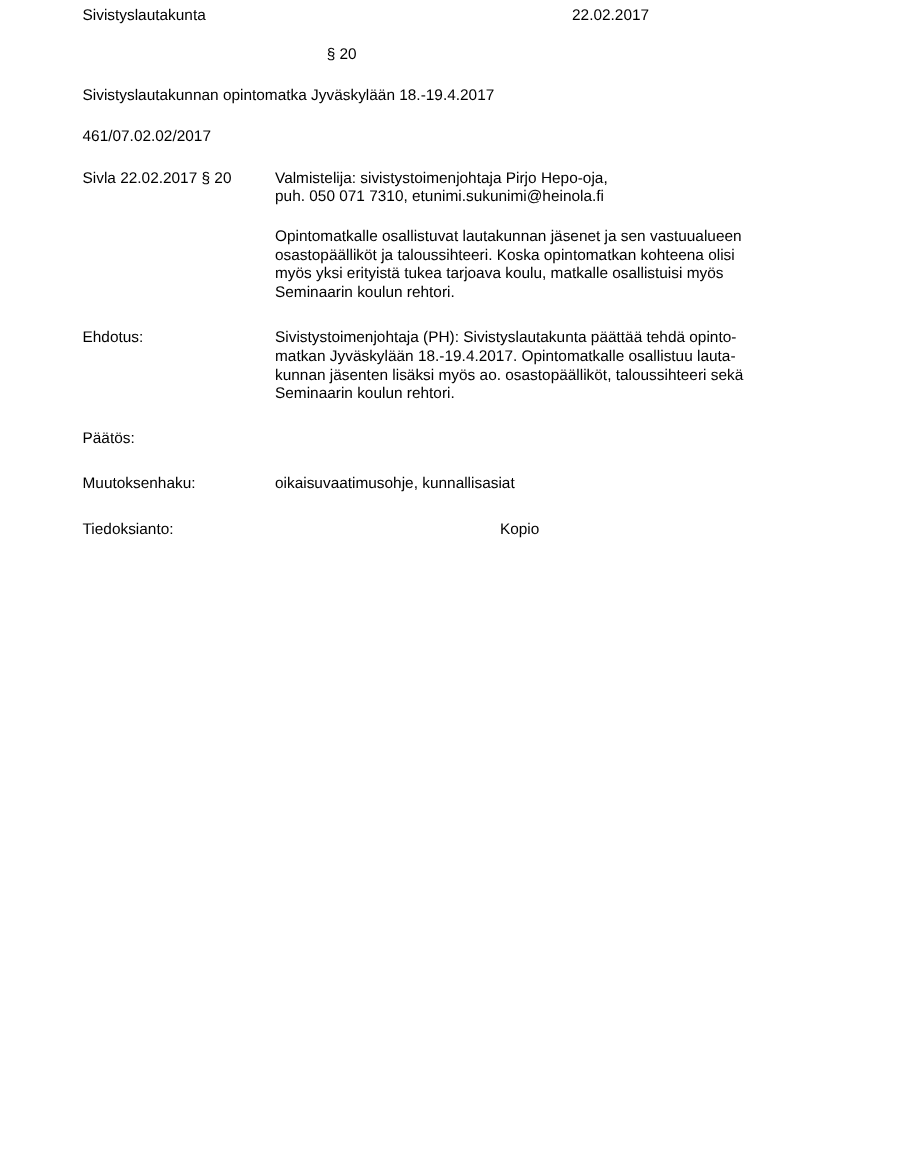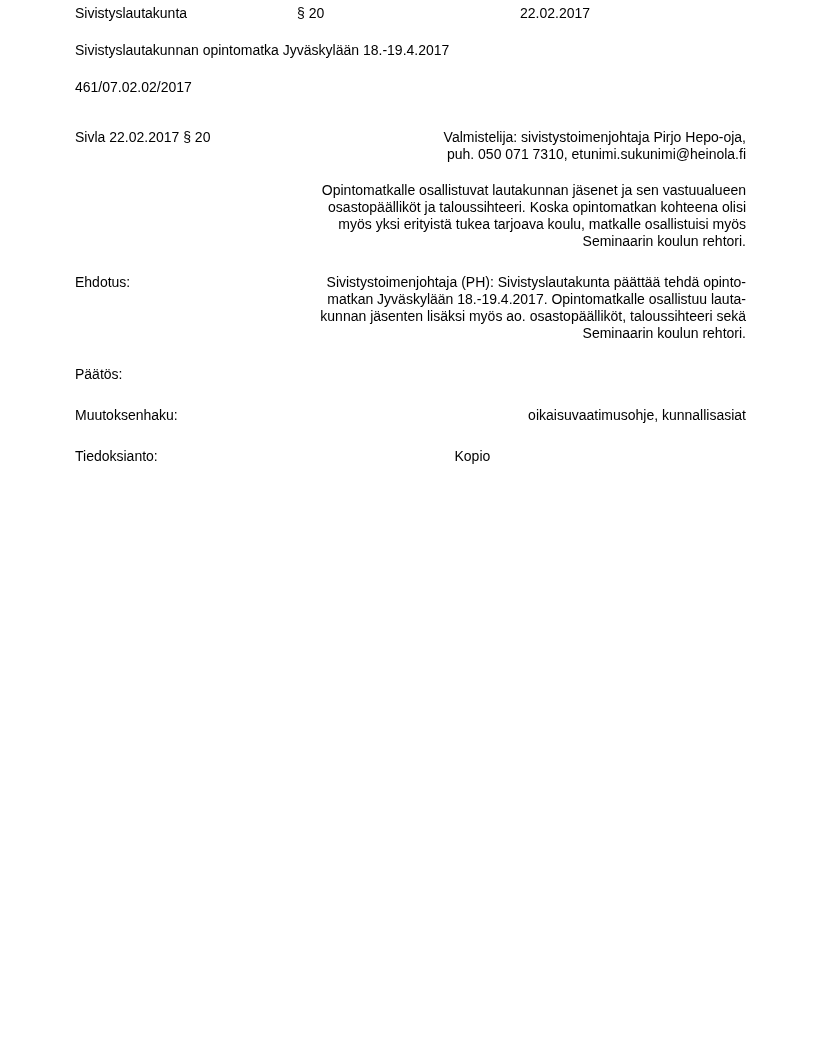--- a/index.html
+++ b/index.html
@@ -12,27 +12,27 @@
     background: #ffffff;
     color: #000000;
     font-family: "Liberation Sans", "DejaVu Sans", sans-serif;
     font-size: 14px;
     line-height: 17px;
     padding: 5px 70px 0 75px;
     overflow: hidden;
   }
   .doc-header { display: flex; margin-bottom: 20px; }
   .doc-header .hcol1 { width: 222px; flex: 0 0 222px; }
-  .doc-header .hcol2 { width: 223px; flex: 0 0 223px; }
+  .doc-header .hcol2 { width: 223px; flex: 0 0 223px; margin-top: 36px; }
   .doc-title { font-weight: normal; margin-bottom: 20px; }
-  .case-number { margin-bottom: 33px; }
+  .case-number { margin-bottom: 21px; }
   .section { display: flex; align-items: flex-start; margin-bottom: 24px; }
   .section .label { width: 175px; flex: 0 0 175px; }
   .section .content { flex: 1 1 auto; }
-  .block { white-space: pre-line; text-align: right; }
+  .block { white-space: pre-line; }
   .block + .block { margin-top: 19px; }
   .copy-row { display: flex; align-items: center; flex-direction: column; }
   .copy-col { width: 87px; flex: 0 0 87px; }
   .recipients { white-space: pre-line; }
 </style>
 </head>
 <body>
 
 <div class="page">
 

